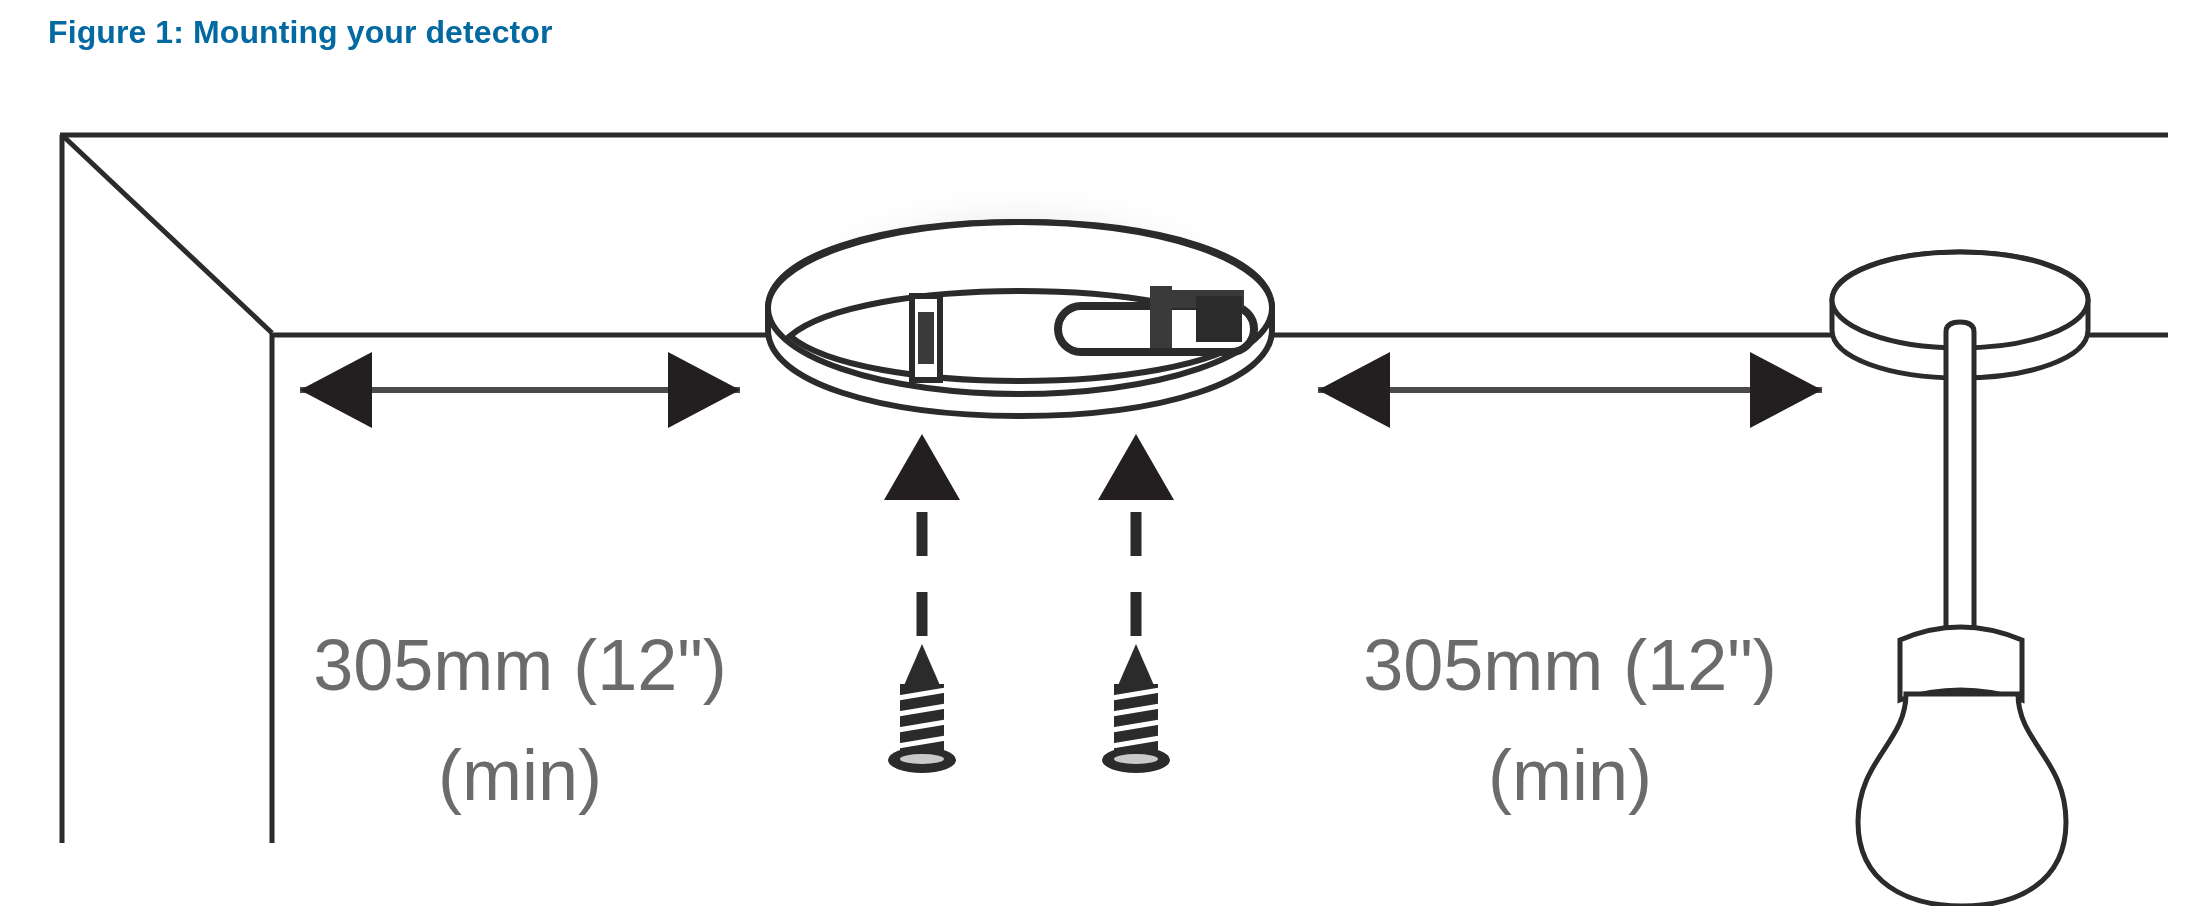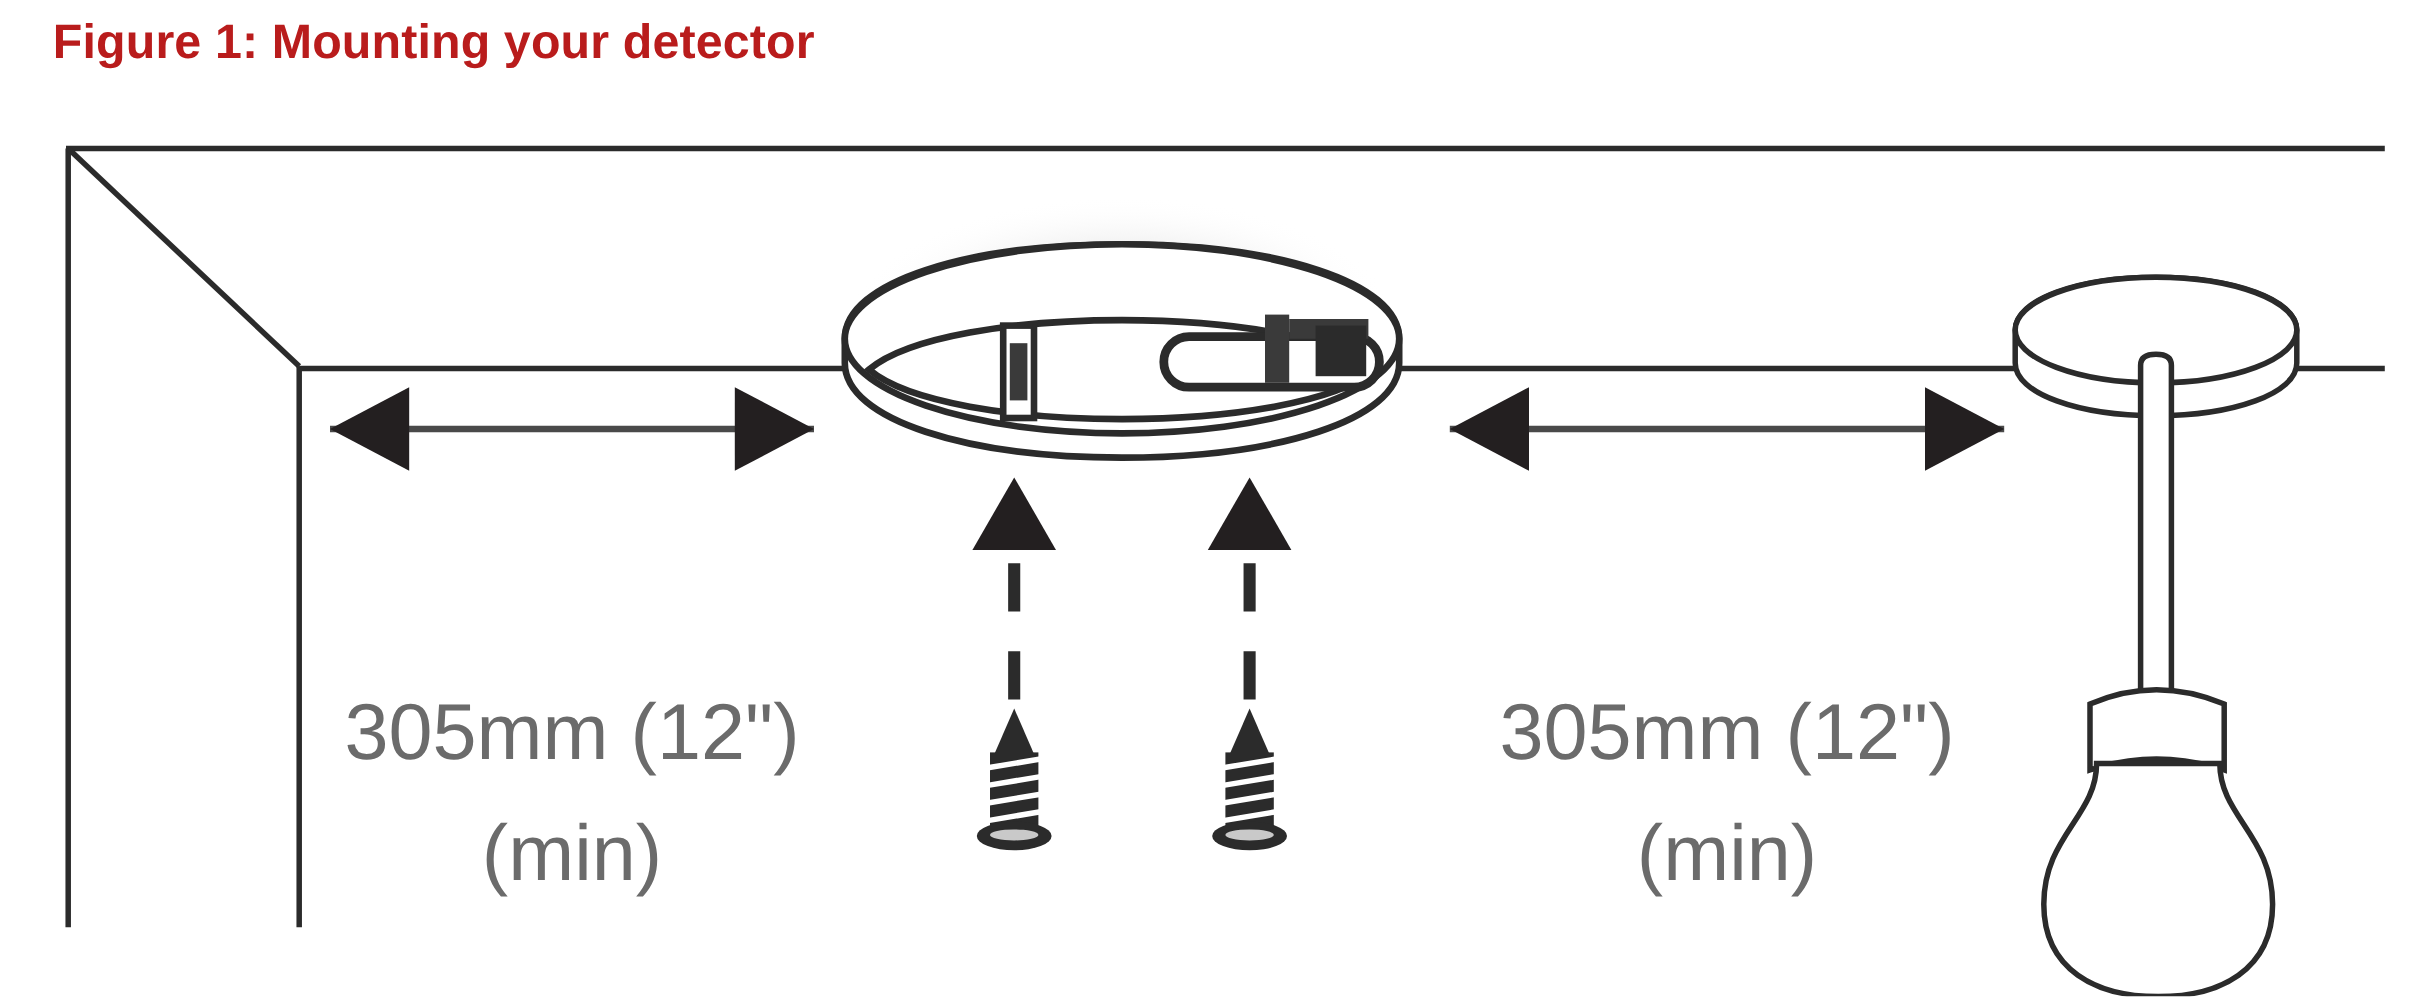--- a/index.html
+++ b/index.html
@@ -18,23 +18,23 @@
     position: relative;
     width: 2207px;
     height: 906px;
     background: #ffffff;
   }
   #figure-title {
     position: absolute;
     left: 48px;
     top: 14px;
     font-family: "Liberation Sans", sans-serif;
-    font-size: 44px;
+    font-size: 32px;
     font-weight: bold;
-    color: #b91c1c;
+    color: #0369a1;
     letter-spacing: 0.1px;
     white-space: nowrap;
   }
   #figure-canvas {
     position: absolute;
     left: 0;
     top: 0;
     width: 2207px;
     height: 906px;
   }

